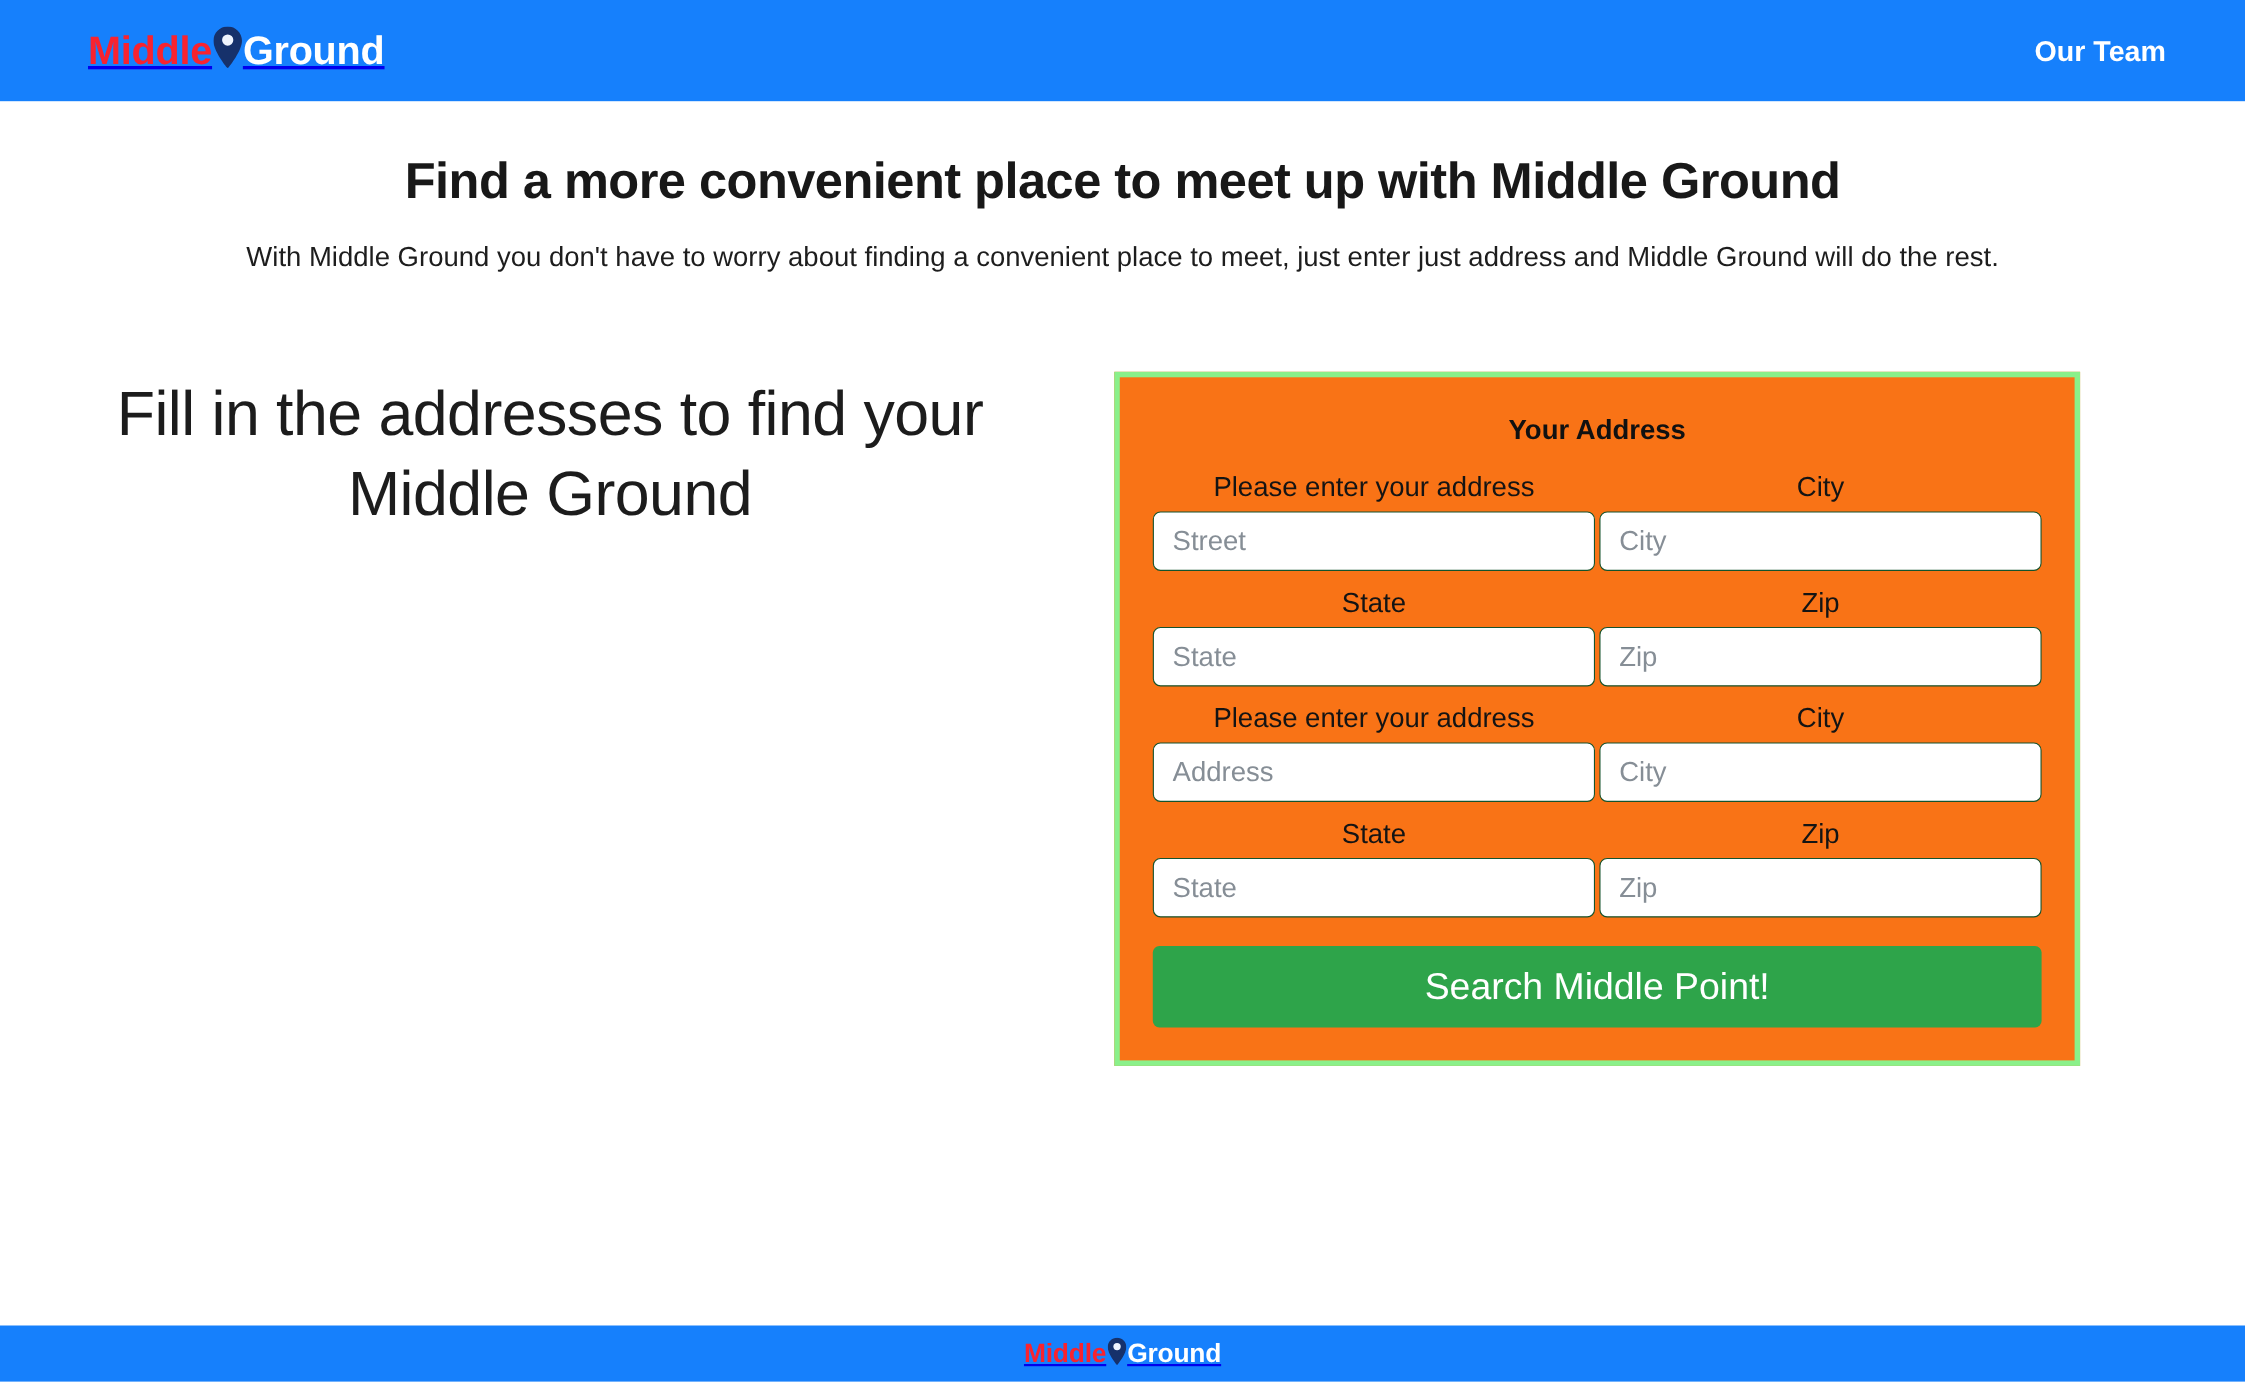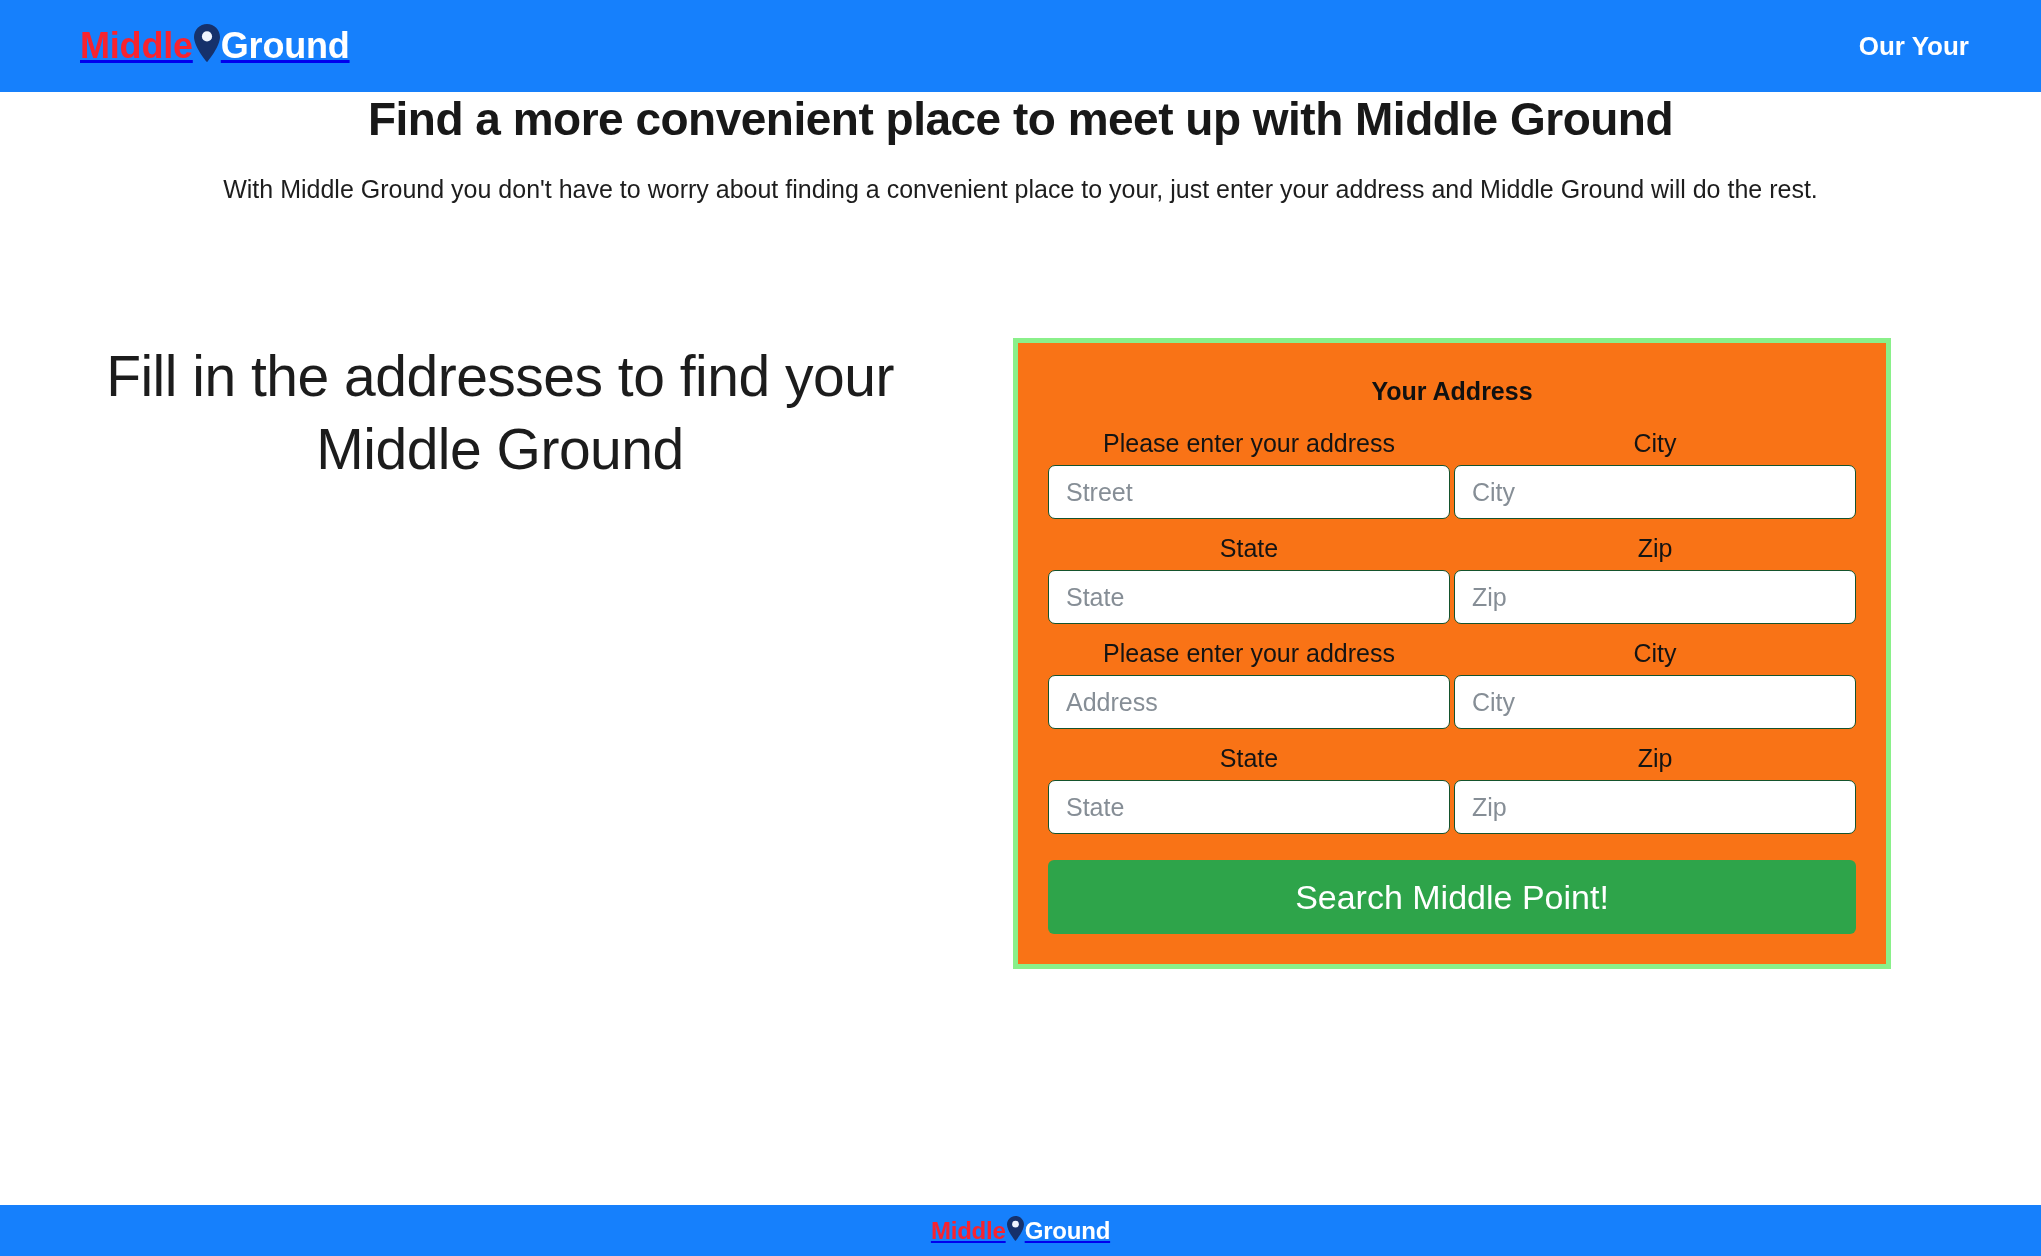--- a/index.html
+++ b/index.html
@@ -52,20 +52,21 @@
     text-decoration: none;
     white-space: nowrap;
   }
 
   
   .hero {
     position: absolute;
     top: 92px; left: 0;
     width: 2041px;
     text-align: center;
+    padding-top: 45px;
   }
   .hero-title {
     font-size: 46px;
     font-weight: 700;
     color: #181818;
     letter-spacing: -0.5px;
     line-height: 1.2;
   }
   .hero-sub {
     margin-top: 26px;
@@ -194,26 +195,26 @@
     <span class="brand-middle">Middle</span>
     <span class="pin-icon">
       <svg width="26" height="38" viewBox="0 0 26 38" aria-hidden="true">
         <path d="M13 0C5.82 0 0 5.82 0 13c0 9.1 11.3 23.2 12.1 24.2a1.15 1.15 0 0 0 1.8 0C14.7 36.2 26 22.1 26 13 26 5.82 20.18 0 13 0z" fill="#16316b"></path>
         <circle cx="13" cy="12.4" r="5.1" fill="#eef4ff"></circle>
       </svg>
     </span>
     <span class="brand-ground">Ground</span>
   </a>
 
-  <a class="nav-link" href="#">Our Your</a>
+  <a class="nav-link" href="#">Our Team</a>
 </div>
 
 <div class="hero">
   <h1 class="hero-title">Find a more convenient place to meet up with Middle Ground</h1>
-  <p class="hero-sub">With Middle Ground you don't have to worry about finding a convenient place to your, just enter your address and Middle Ground will do the rest.</p>
+  <p class="hero-sub">With Middle Ground you don't have to worry about finding a convenient place to meet, just enter just address and Middle Ground will do the rest.</p>
 </div>
 
 <div class="main">
 
   <div class="left-col">
     <h2 class="left-heading">Fill in the addresses to find your Middle Ground</h2>
   </div>
 
   <div class="card">
 

